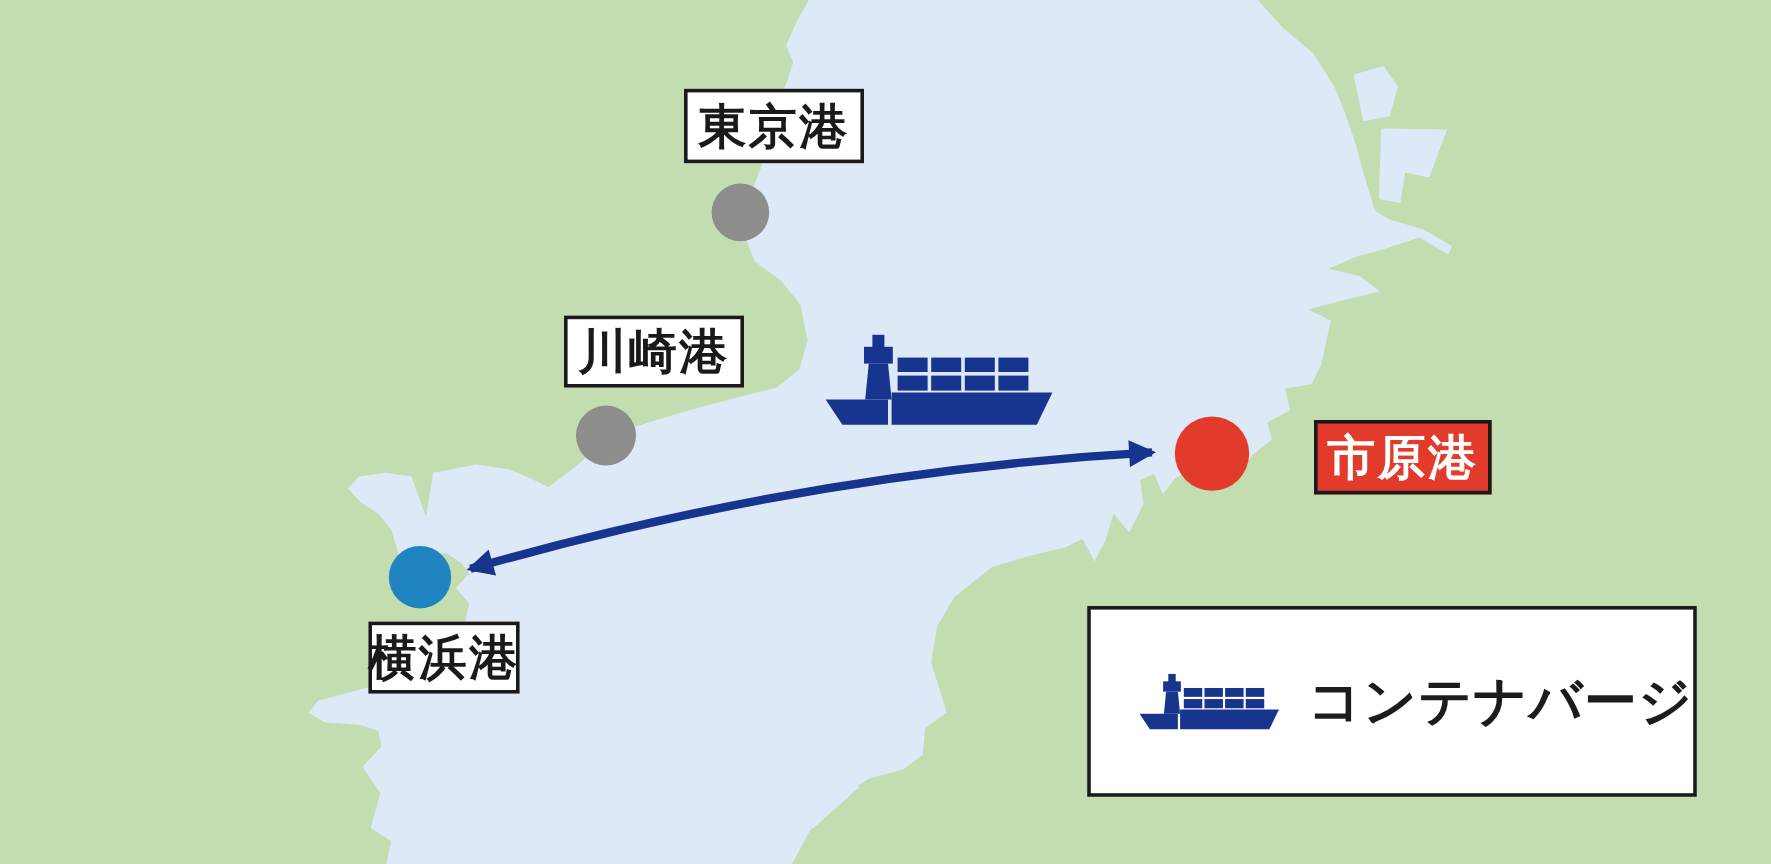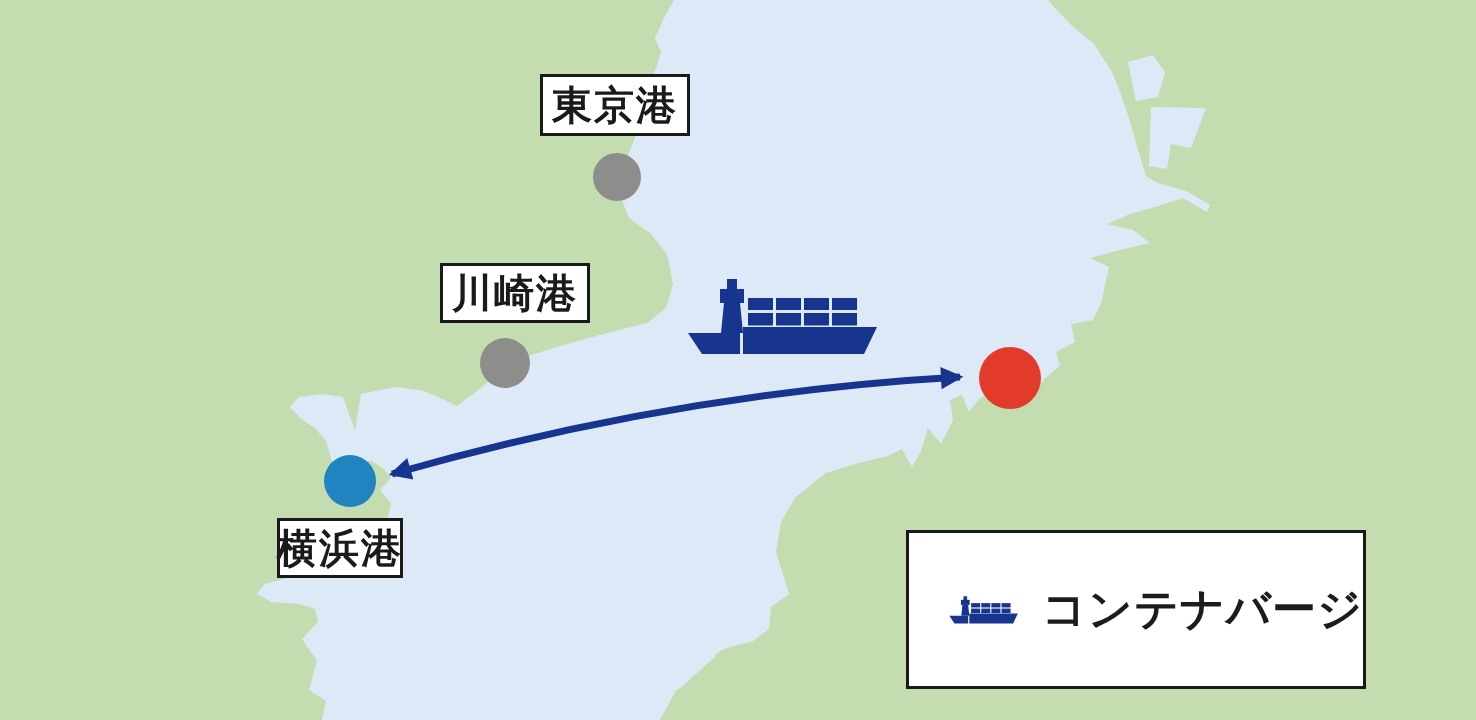--- a/index.html
+++ b/index.html
@@ -30,29 +30,30 @@
     align-items: center;
     justify-content: center;
     background: var(--label-bg, #ffffff);
     border: 3px solid var(--label-border, #1a1a1a);
     color: var(--label-text, #1a1a1a);
     font-size: 40px;
     font-weight: 600;
     letter-spacing: 2px;
     box-sizing: border-box;
     white-space: nowrap;
+    margin-left: 30px;
   }
   .port-label.highlight {
     background: var(--red, #e23b2c);
     color: var(--highlight-text, #ffffff);
   }
   .legend {
     position: absolute;
-    left: 906px; top: 530px;
-    width: 460px; height: 159px;
+    left: 906px; top: 505px;
+    width: 508px; height: 159px;
     background: var(--label-bg, #ffffff);
     border: 3px solid var(--label-border, #1a1a1a);
     box-sizing: border-box;
     display: flex;
     align-items: center;
     padding-left: 40px;
     gap: 24px;
   }
   .legend-text {
     color: #1c1c1c;
@@ -143,20 +144,23 @@
   </div>
 
   <div class="port-label" style="left:440px; top:263px; width:150px; height:60px;text-align:center;">
     <span>川崎港</span>
   </div>
 
   <div class="port-label" style="left:277px; top:518px; width:126px; height:60px;">
     <span>横浜港</span>
   </div>
 
+  <div class="port-label highlight" style="left:1065px; top:350px; width:148px; height:62px;">
+    <span>市原港</span>
+  </div>
 
   <div class="legend">
     <svg width="160" height="64" viewBox="0 0 190 76">
       <use href="#barge"></use>
     </svg>
     <span class="legend-text">コンテナバージ</span>
   </div>
 
 </div>
 

